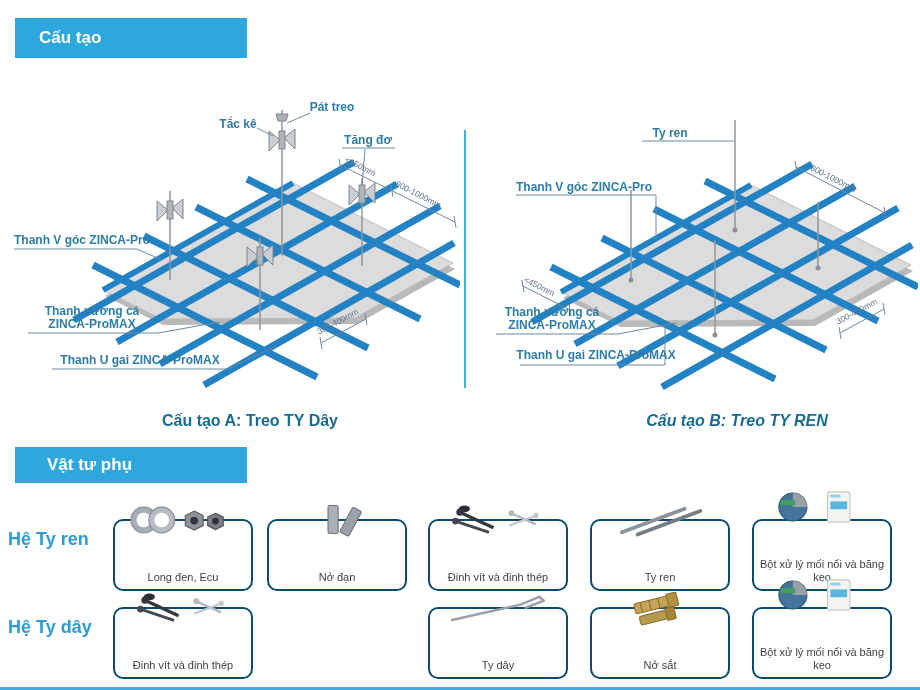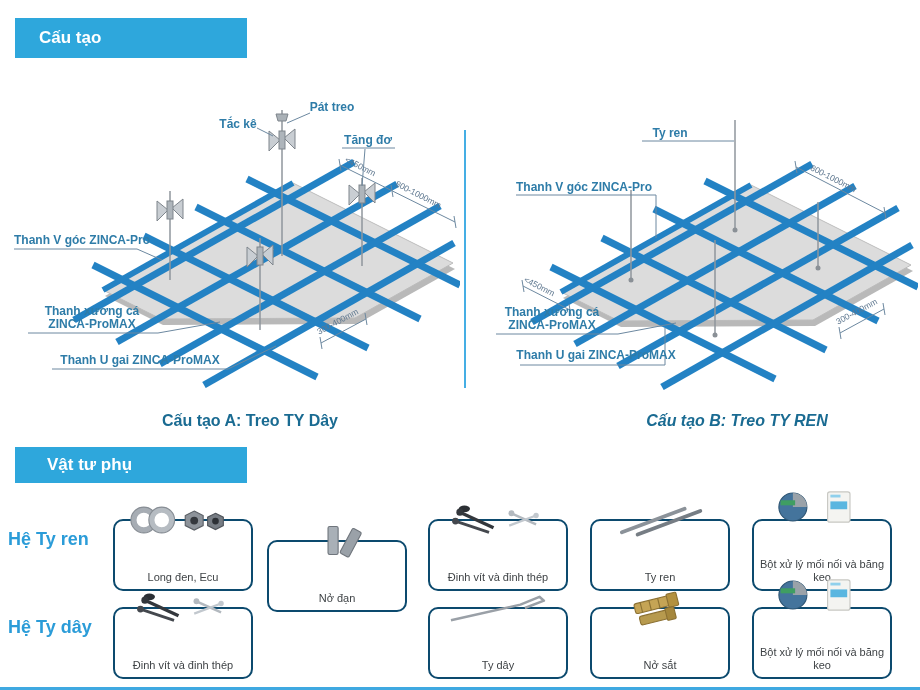--- a/index.html
+++ b/index.html
@@ -25,21 +25,21 @@
   .mat-row{position:absolute;left:0;width:814px;height:72px;}
   .row-1{top:503px;}
   .row-2{top:591px;}
   .mat-row-label{position:absolute;left:8px;top:0;width:94px;height:72px;display:flex;align-items:center;
         color:#2B9CD8;font-weight:bold;font-size:18px;}
   .mat-box{position:absolute;top:16px;width:140px;height:72px;background:#fff;border:2px solid #0c4a6e;
         border-radius:10px;box-sizing:border-box;display:flex;flex-direction:column;align-items:center;
         justify-content:flex-end;padding-bottom:5px;gap:33px;}
   .mat-icon{flex:1;display:flex;align-items:center;justify-content:center;width:100%;}
   .mat-label{font-size:11px;color:#3f4346;text-align:center;line-height:1.2;padding:0 4px;}
-  .b1{left:105px;margin-left:8px;} .b2{left:267px;margin-top:21px;} .b3{left:428px;} .b4{left:590px;} .b5{left:752px;}
+  .b1{left:105px;margin-left:8px;} .b2{left:267px;} .b3{left:428px;} .b4{left:590px;} .b5{left:752px;}
 </style>
 </head>
 <body>
 
 <div class="page">
 
   <div class="hdr hdr-1">
     <span>Cấu tạo</span>
   </div>
 

